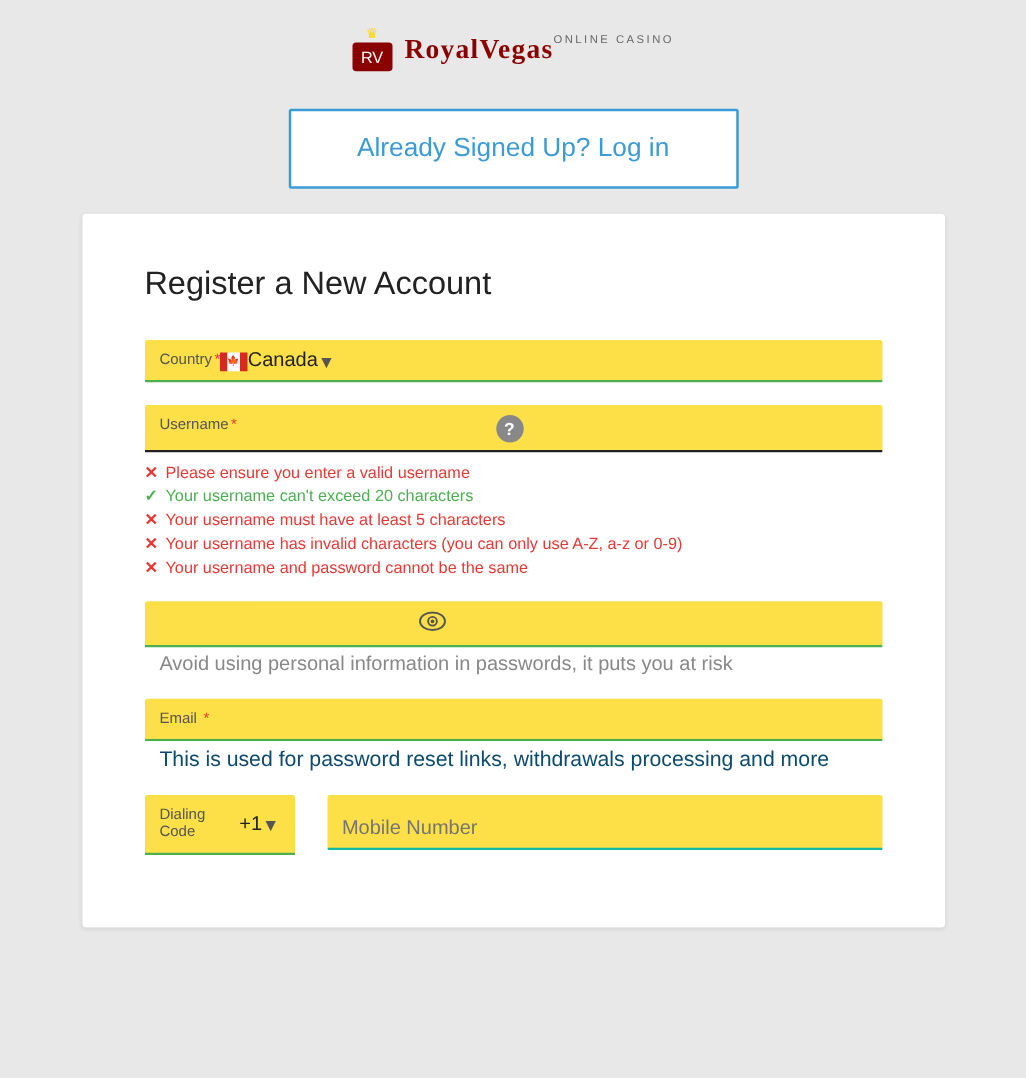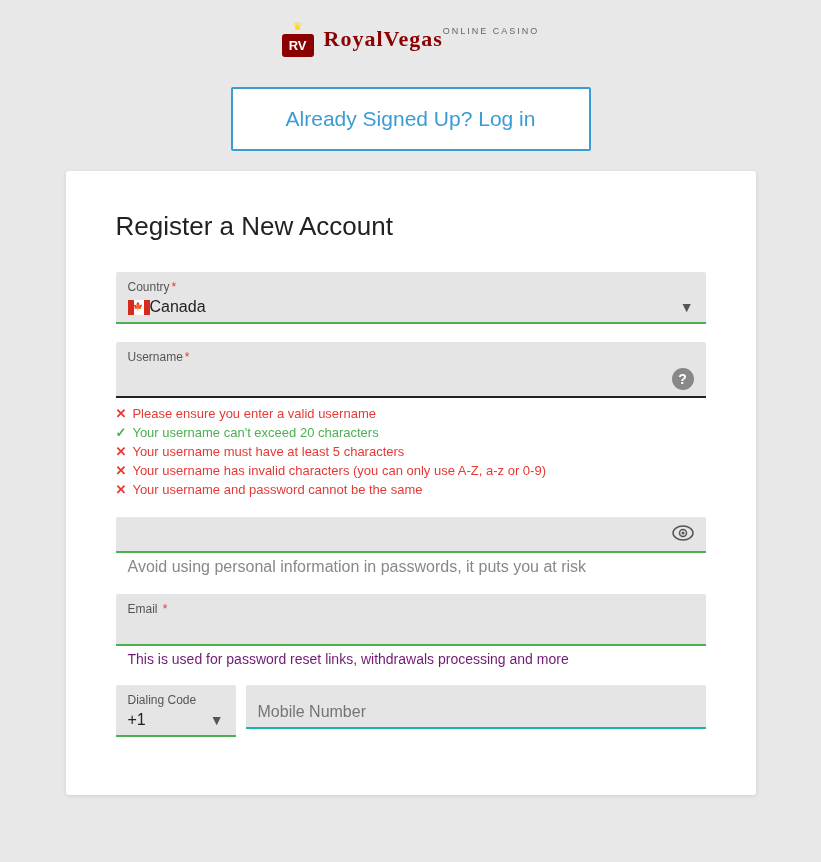--- a/index.html
+++ b/index.html
@@ -78,27 +78,27 @@
       font-weight: normal;
       margin-bottom: 30px;
     }
 
     
     .field-group {
       margin-bottom: 18px;
     }
 
     .field-box {
-      background: #e5e5e5;
+      background: #fde047;
       border-bottom: 2px solid #333;
       border-radius: 2px 2px 0 0;
       padding: 8px 12px 6px 12px;
       position: relative;
       display: flex;
-      flex-direction: column;
+      flex-direction: row;
     }
     .field-box.green-border {
       border-bottom-color: #4caf50;
     }
     .field-box.dark-border {
       border-bottom-color: #222;
     }
 
     .field-label {
       font-size: 12px;
@@ -175,49 +175,49 @@
     
     .field-hint {
       font-size: 16px;
       color: #888;
       margin-top: 5px;
       padding-left: 12px;
     }
 
     
     .email-hint {
-      font-size: 14px;
-      color: #701a75;
+      font-size: 17px;
+      color: #0c4a6e;
       margin-top: 5px;
       padding-left: 12px;
     }
 
     
     .phone-row {
       display: flex;
-      gap: 10px;
+      gap: 26px;
     }
     .dialing-code-box {
       width: 120px;
       flex-shrink: 0;
     }
     .mobile-number-box {
       flex: 1;
     }
   </style>
 </head>
 <body>
 
 <div class="page-wrapper">
 
   <div class="logo-area">
     <div class="logo-container">
       <div style="position:relative; margin-right:4px;">
         <div style="color:#ffd700; font-size:11px; text-align:center; margin-bottom:1px;">♛</div>
-        <div style="background:#8b0000; color:white; font-weight:bold; font-size:13px; padding:4px 7px; border-radius:3px;">RV</div>
+        <div style="background:#8b0000; color:white; font-weight:normal; font-size:13px; padding:4px 7px; border-radius:3px;">RV</div>
       </div>
       <div class="logo-text">
         <div class="logo-name">
           <span style="color:#8b0000;">Royal</span><span>Vegas</span>
         </div>
         <div class="logo-sub">ONLINE CASINO</div>
       </div>
     </div>
   </div>
 

